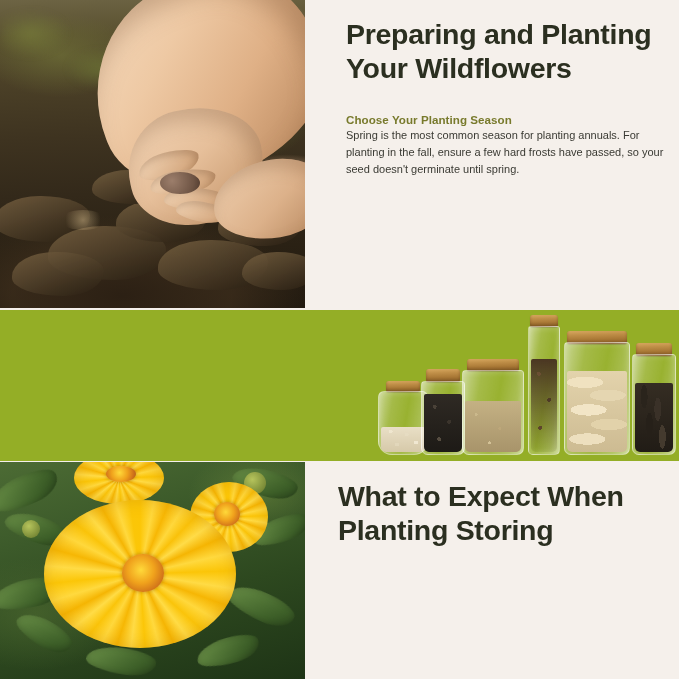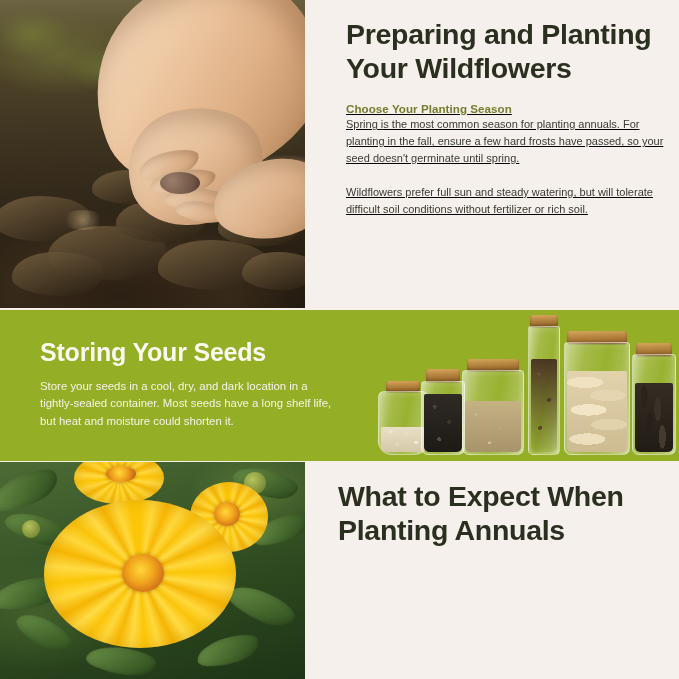--- a/index.html
+++ b/index.html
@@ -143,21 +143,21 @@
       linear-gradient(180deg,#352d23,#211c16); }
 
   
   #text-col-top { position:absolute; left:346px; top:18px; width:326px; }
   #text-col-bottom { position:absolute; left:338px; top:480px; width:326px; }
 
   h1.section-title {
     font-size:28.5px; line-height:1.18; font-weight:bold;
     letter-spacing:-.3px; color:#2B2F20;
   }
-  .sub { margin-top:17px;text-decoration:underline; }
+  .sub { margin-top:28px; }
   .sub h3 {
     font-size:11.6px; font-weight:bold; color:#787A2C;
     letter-spacing:.05px; margin-bottom:1px;
   }
   .sub p, .body-p {
     font-size:11px; line-height:1.54; color:#3A3A33;
   }
   #text-col-bottom .body-p { margin-top:14px; }
 
   
@@ -201,31 +201,26 @@
 
   <div id="text-col-top">
     <h1 class="section-title">Preparing and Planting Your Wildflowers</h1>
 
     <div class="sub">
       <h3>Choose Your Planting Season</h3>
       <p>Spring is the most common season for planting annuals. For planting in the fall, ensure a few hard frosts have passed, so your seed doesn't germinate until spring.</p>
     </div>
 
     <div class="sub">
-      <p>Wildflowers prefer full sun and steady watering, but will tolerate difficult soil conditions without fertilizer or rich soil.</p>
     </div>
 
   </div>
 
   <div id="green-band">
 
-    <div id="band-text">
-      <h2>Storing Your Seeds</h2>
-      <p>Store your seeds in a cool, dry, and dark location in a tightly-sealed container. Most seeds have a long shelf life, but heat and moisture could shorten it.</p>
-    </div>
 
     <div id="seed-jars">
 
       <div class="jar" style="left:0px;width:50px;height:74px;">
         <div class="cork" style="top:0;width:34px;height:11px;"></div>
         <div class="glass" style="height:64px;border-radius:6px 6px 14px 14px;">
           <div class="fill seedfill-white" style="height:40%;"></div>
         </div>
       </div>
 
@@ -283,16 +278,16 @@
     <div class="petals" style="left:74px;top:-10px;width:90px;height:52px;border-radius:50%;"></div>
     <div class="center" style="left:106px;top:4px;width:30px;height:16px;"></div>
     <div class="petals" style="left:190px;top:20px;width:78px;height:70px;"></div>
     <div class="center" style="left:214px;top:40px;width:26px;height:24px;"></div>
 
     <div class="petals" style="left:44px;top:38px;width:192px;height:148px;"></div>
     <div class="center" style="left:122px;top:92px;width:42px;height:38px;"></div>
   </div>
 
   <div id="text-col-bottom">
-    <h1 class="section-title">What to Expect When Planting Annuals</h1>
+    <h1 class="section-title">What to Expect When Planting Storing</h1>
   </div>
 
 </div>
 
 </body></html>

